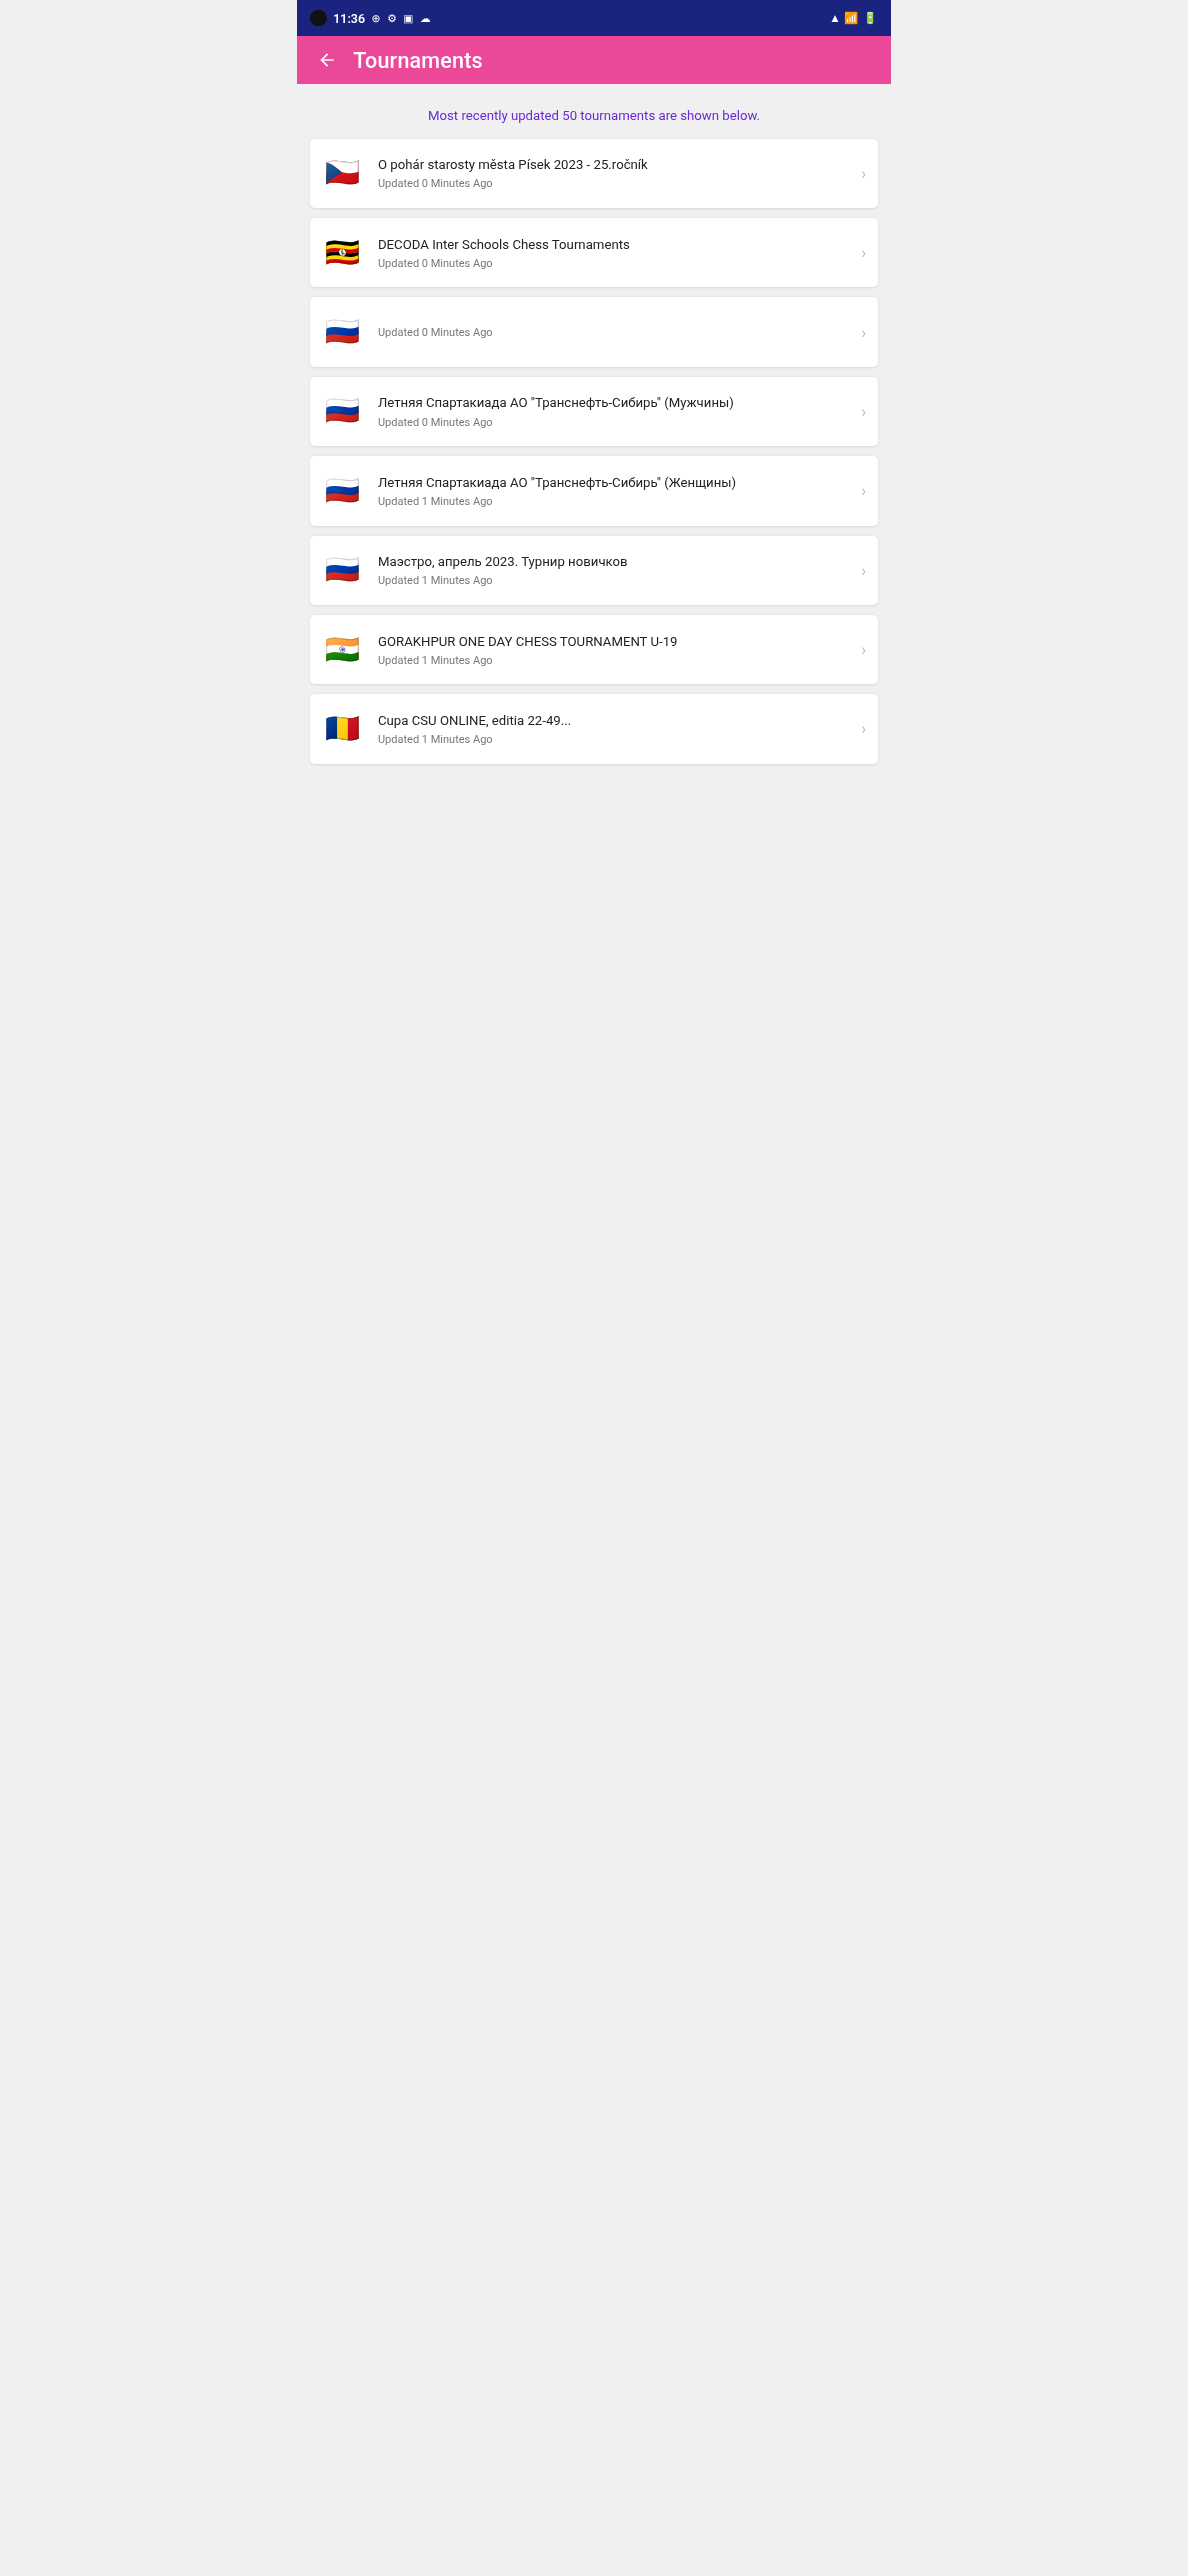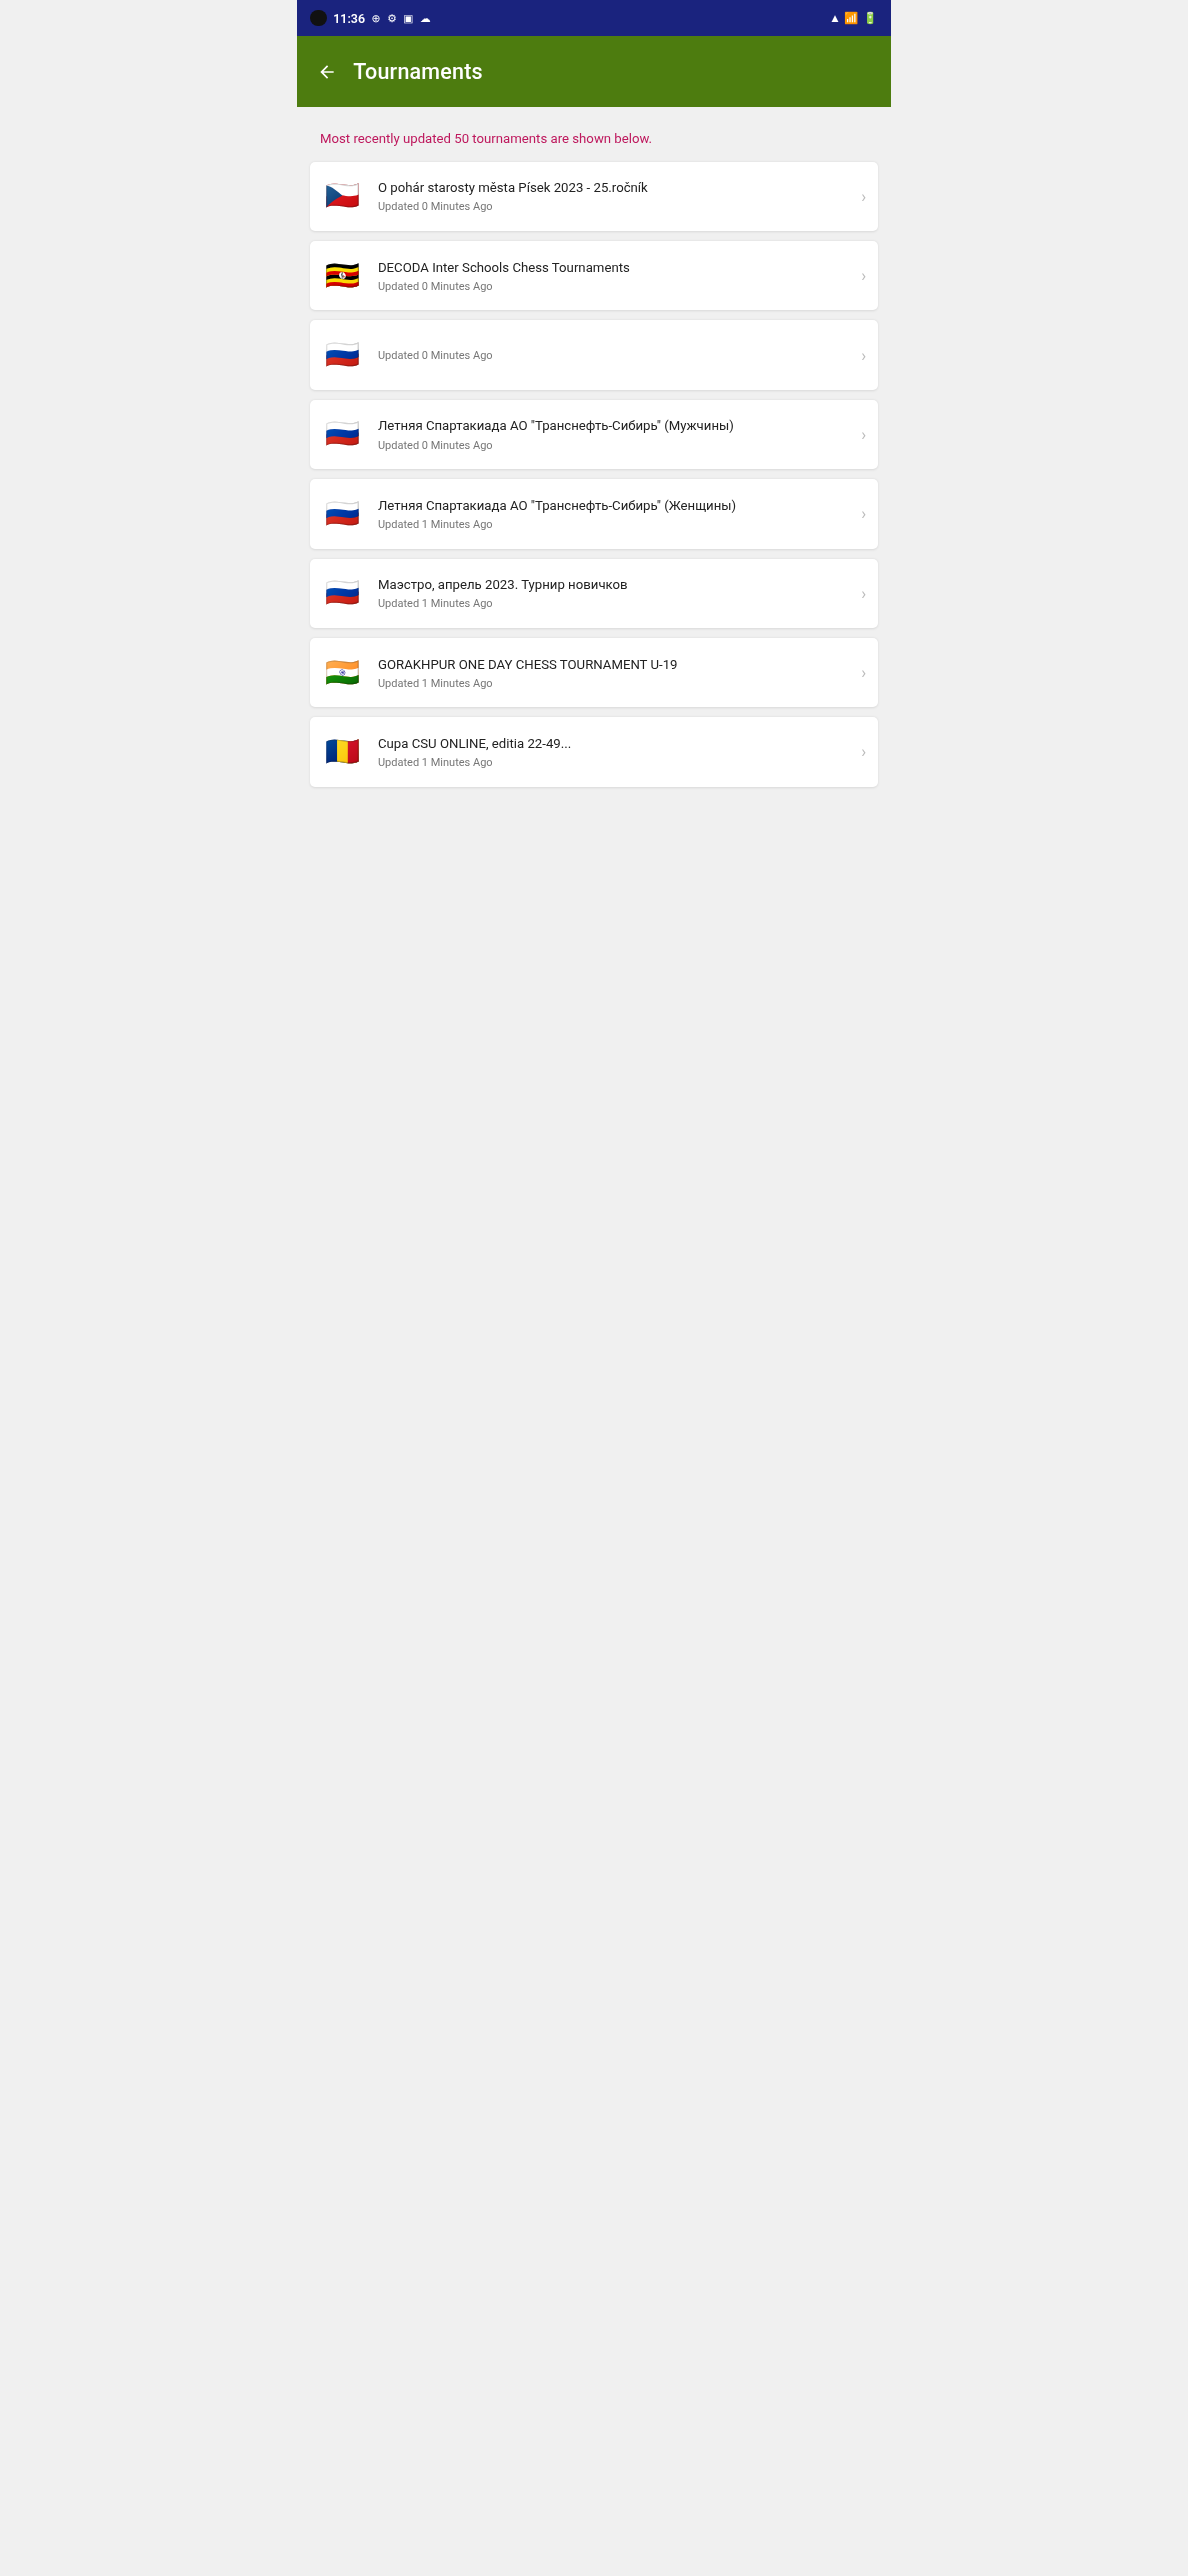--- a/index.html
+++ b/index.html
@@ -49,26 +49,26 @@
 
     .status-circle {
       width: 16.5px;
       height: 16.5px;
       background: #111;
       border-radius: 50%;
     }
 
     
     .app-bar {
-      background-color: #4d7c0f;
+      background-color: #ec4899;
       color: white;
       display: flex;
       align-items: center;
       padding: 0 13.2px;
-      height: 71px;
+      height: 48px;
     }
 
     .back-button {
       background: none;
       border: none;
       color: white;
       cursor: pointer;
       display: flex;
       align-items: center;
       justify-content: center;
@@ -88,22 +88,23 @@
       font-weight: 500;
       color: white;
       letter-spacing: 0.2px;
     }
 
     
     .info-text {
       background-color: #f0f0f0;
       padding: 23px 23px 13.2px 23px;
       font-size: 13.2px;
-      color: #be185d;
+      color: #6d28d9;
       line-height: 1.4;
+      text-align: center;
     }
 
     
     .tournament-list {
       background-color: #f0f0f0;
       padding: 0 13.2px 16.5px 13.2px;
       display: flex;
       flex-direction: column;
       gap: 0;
     }

